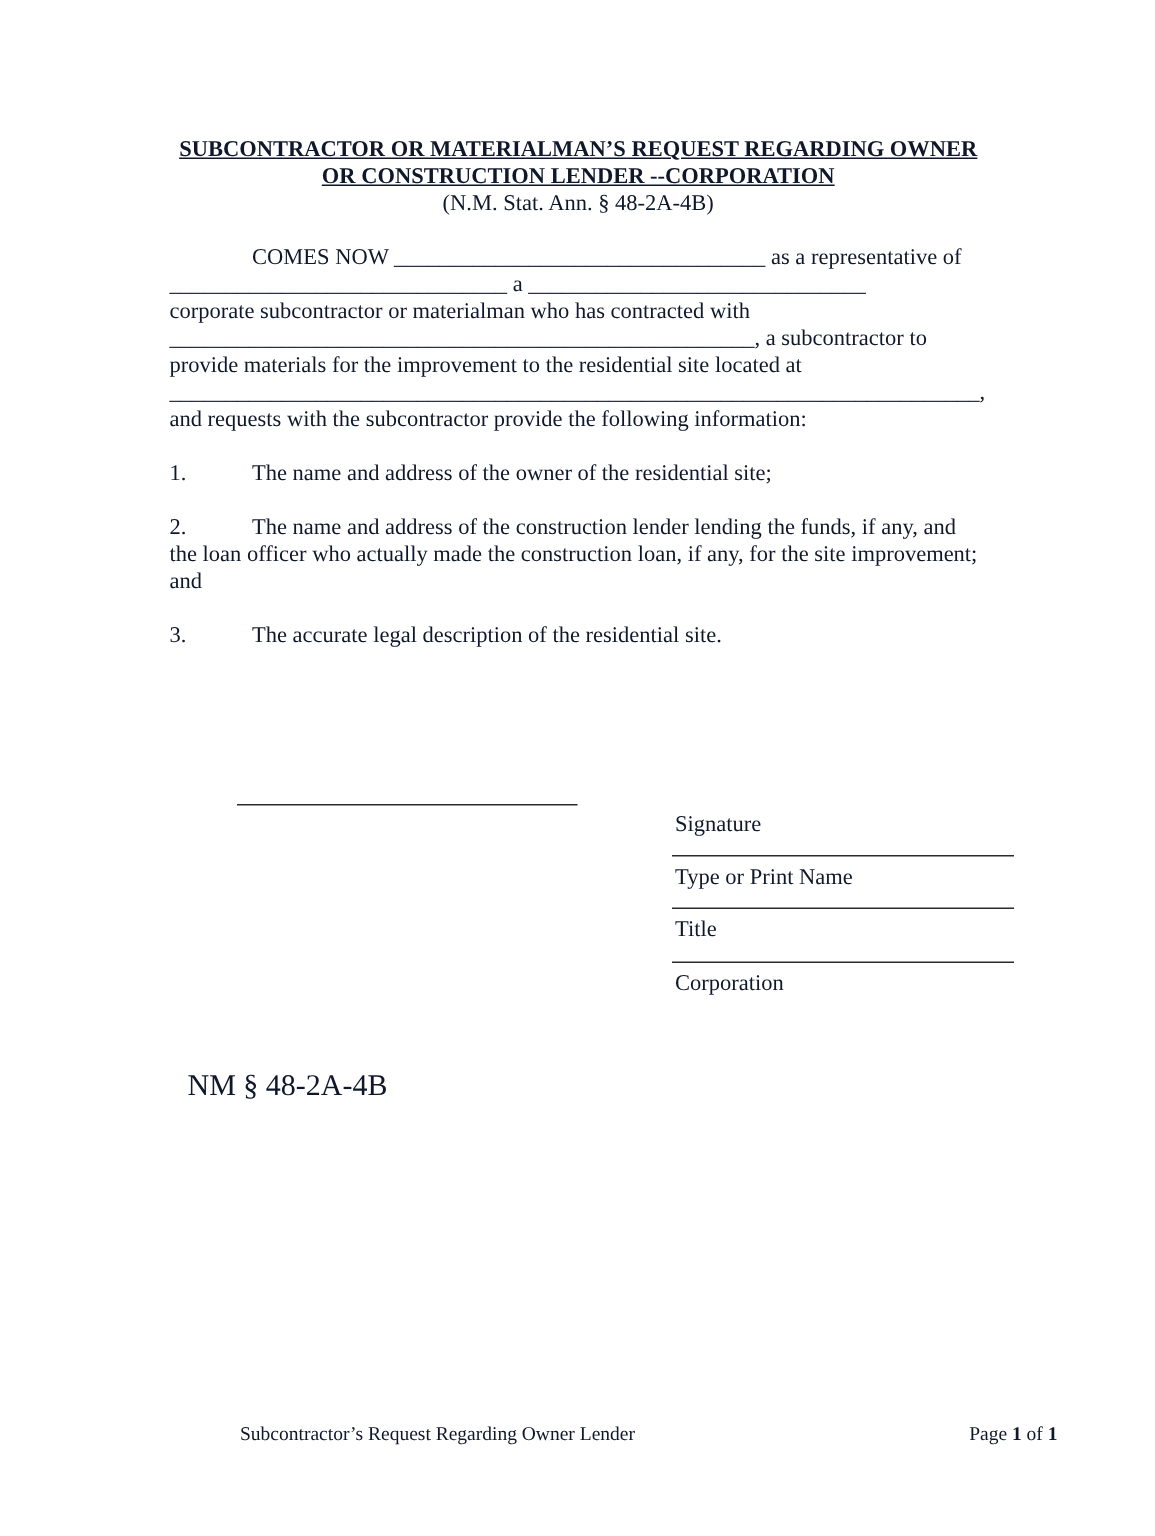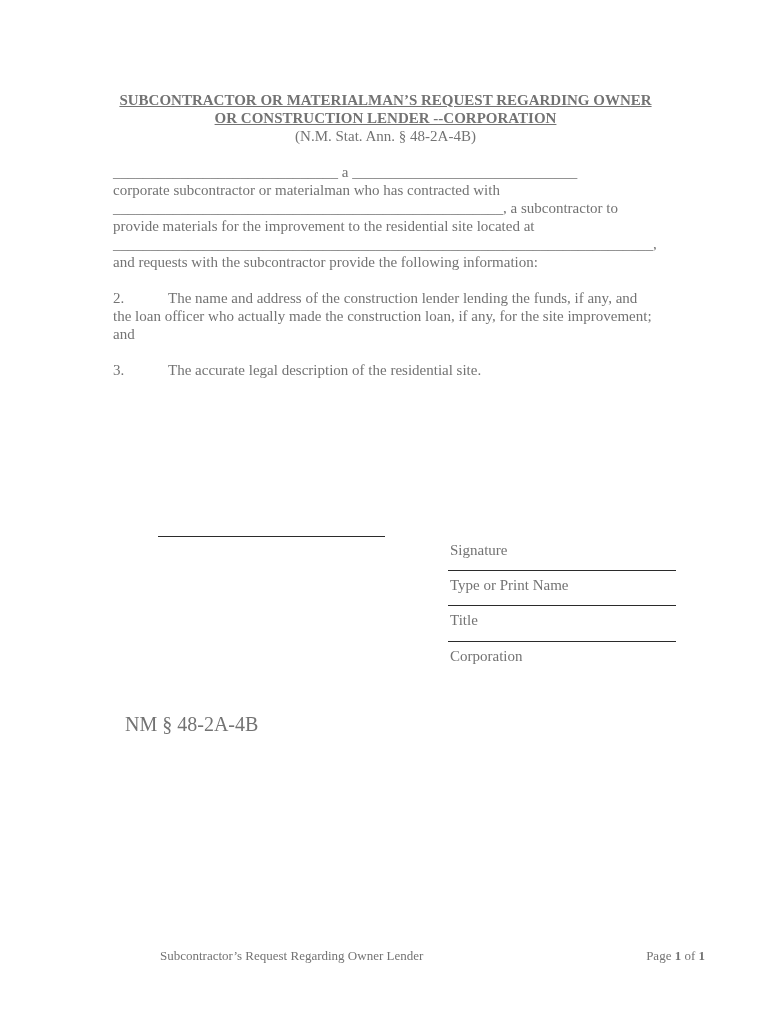--- a/index.html
+++ b/index.html
@@ -7,21 +7,21 @@
     padding: 0;
     background: #ffffff;
   }
   .page {
     position: relative;
     width: 770px;
     height: 1024px;
     background: #ffffff;
     overflow: hidden;
     font-family: "Liberation Serif", "DejaVu Serif", serif;
-    color: #737373;
+    color: #0f172a;
   }
   .doc-flow {
     padding: 91px 112px 0 113px;
     font-size: 15px;
     line-height: 18px;
   }
   .title-block {
     text-align: center;
     font-weight: bold;
   }
@@ -96,28 +96,30 @@
 
   <div class="doc-flow">
 
     <div class="title-block">
       <div class="title-line"><span>SUBCONTRACTOR OR MATERIALMAN’S REQUEST REGARDING OWNER</span></div>
       <div class="title-line"><span>OR CONSTRUCTION LENDER --CORPORATION</span></div>
       <div class="subtitle">(N.M. Stat. Ann. § 48-2A-4B)</div>
     </div>
 
     <div class="intro">
+      <div class="indent-tab"><span>COMES NOW </span><span class="blank">_________________________________</span><span> as a representative of</span></div>
       <div><span class="blank">______________________________</span><span> a </span><span class="blank">______________________________</span></div>
       <div>corporate subcontractor or materialman who has contracted with</div>
       <div><span class="blank">____________________________________________________</span><span>, a subcontractor to</span></div>
       <div>provide materials for the improvement to the residential site located at</div>
       <div><span class="blank">________________________________________________________________________</span><span>,</span></div>
       <div>and requests with the subcontractor provide the following information:</div>
     </div>
 
+    <div class="item"><span class="item-num">1.</span><span>The name and address of the owner of the residential site;</span></div>
 
     <div class="item"><span class="item-num">2.</span><span>The name and address of the construction lender lending the funds, if any, and the loan officer who actually made the construction loan, if any, for the site improvement; and</span></div>
 
     <div class="item"><span class="item-num">3.</span><span>The accurate legal description of the residential site.</span></div>
 
 
   </div>
 
   <div class="sig-line-left"></div>
 

